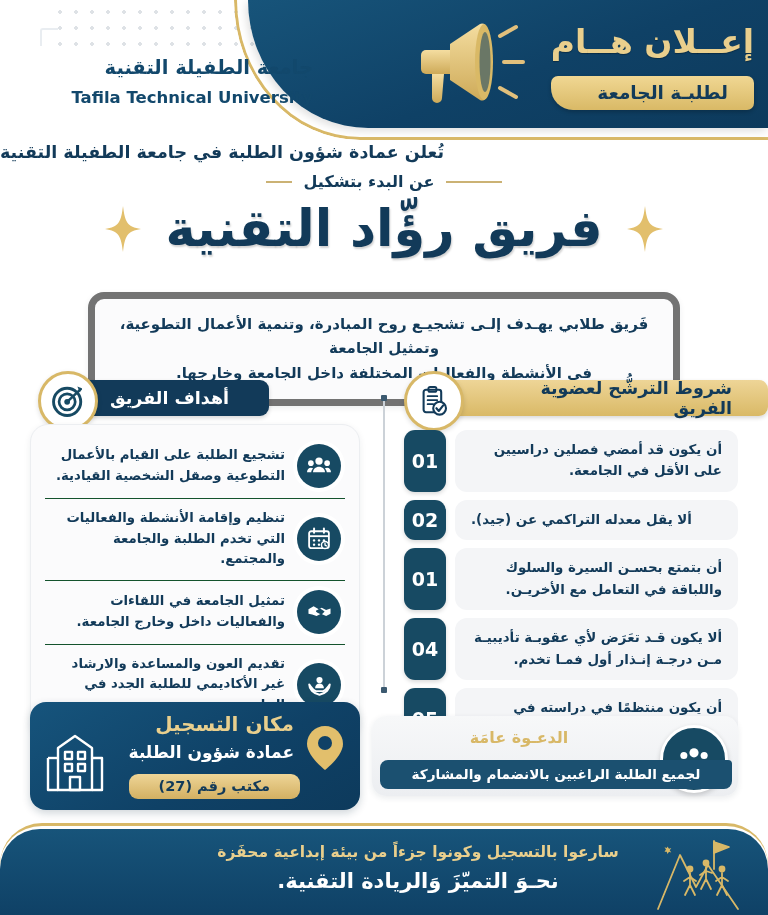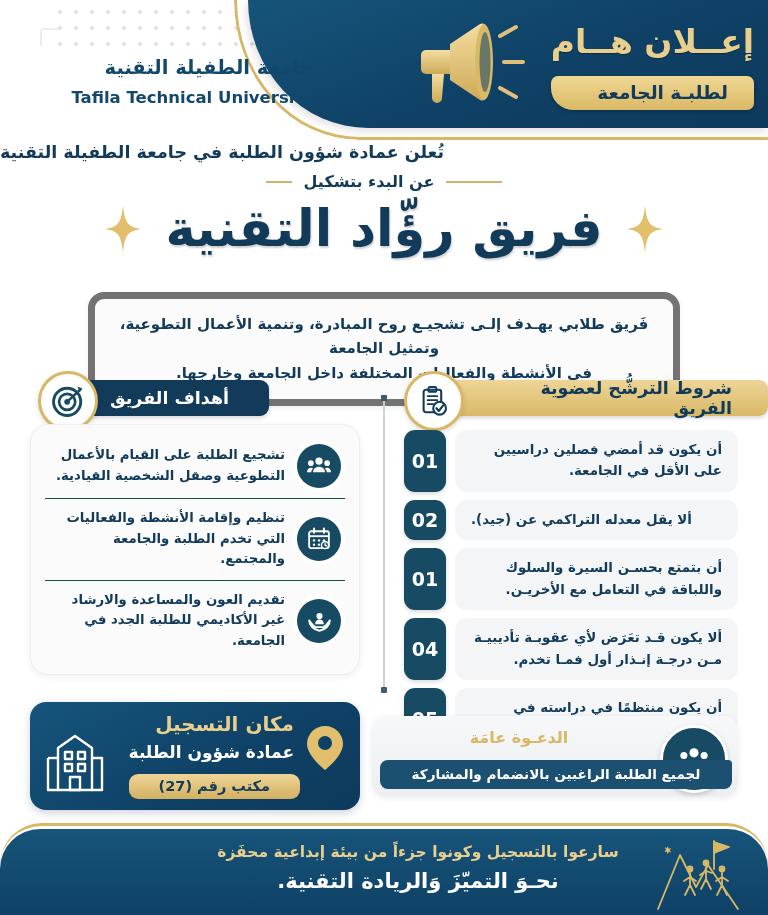--- a/index.html
+++ b/index.html
@@ -375,20 +375,33 @@
               <circle cx="10" cy="25" r="1.7"></circle>
               <circle cx="17" cy="25" r="1.7"></circle>
             </g>
           <circle cx="25.5" cy="25.5" r="5" fill="#174a63" stroke="#fff" stroke-width="2"></circle>
           <path d="M25.5 22.8 L25.5 25.6 L27.5 26.8" stroke="#fff" stroke-width="1.8" fill="none" stroke-linecap="round"></path>
         </svg>
       </div>
       <div class="goal-txt">تنظيم وإقامة الأنشطة والفعاليات التي تخدم الطلبة والجامعة والمجتمع.</div>
     </div>
 
+    <div class="goal-row">
+      <div class="goal-ico">
+        <svg viewBox="0 0 34 34" width="25" height="25" fill="#ffffff">
+          <path d="M2 14 L9 10 L16 14 L20 12 L26 15 L32 13 L32 20 L26 23 L19 20 L13 23 L7 21 L2 20 Z"></path>
+          <path d="M12 16 L18 13 L24 17 L20 21 L15 19 Z" fill="#174a63"></path>
+          <g stroke="#174a63" stroke-width="1.4" stroke-linecap="round">
+            <line x1="13" y1="17" x2="18" y2="19"></line>
+              <line x1="16" y1="15" x2="21" y2="18"></line>
+          </g>
+        </svg>
+      </div>
+      <div class="goal-txt">تمثيل الجامعة في اللقاءات والفعاليات داخل وخارج الجامعة.</div>
+    </div>
 
     <div class="goal-row">
       <div class="goal-ico">
         <svg viewBox="0 0 34 34" width="25" height="25">
           <circle cx="17" cy="11" r="4.2" fill="#fff"></circle>
           <path d="M11 22c0-3.6 2.7-6.2 6-6.2s6 2.6 6 6.2z" fill="#fff"></path>
           <path d="M3 17 C3 23 8 29 17 31 C26 29 31 23 31 17 C29 19 27 24 22 26 L12 26 C7 24 5 19 3 17 Z" fill="none" stroke="#fff" stroke-width="2.6" stroke-linejoin="round"></path>
         </svg>
       </div>
       <div class="goal-txt">تقديم العون والمساعدة والارشاد غير الأكاديمي للطلبة الجدد في الجامعة.</div>

